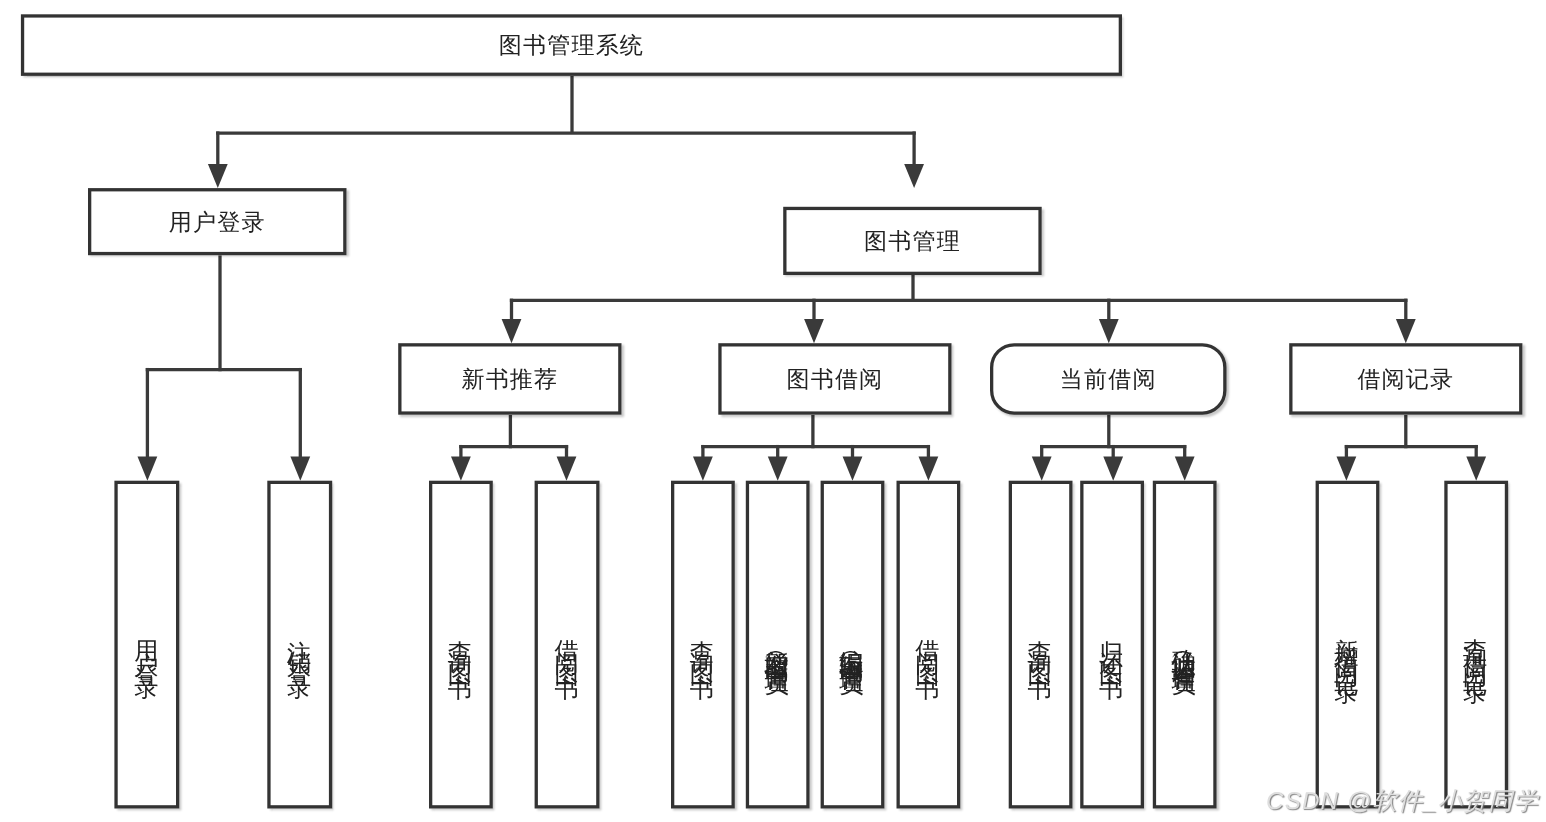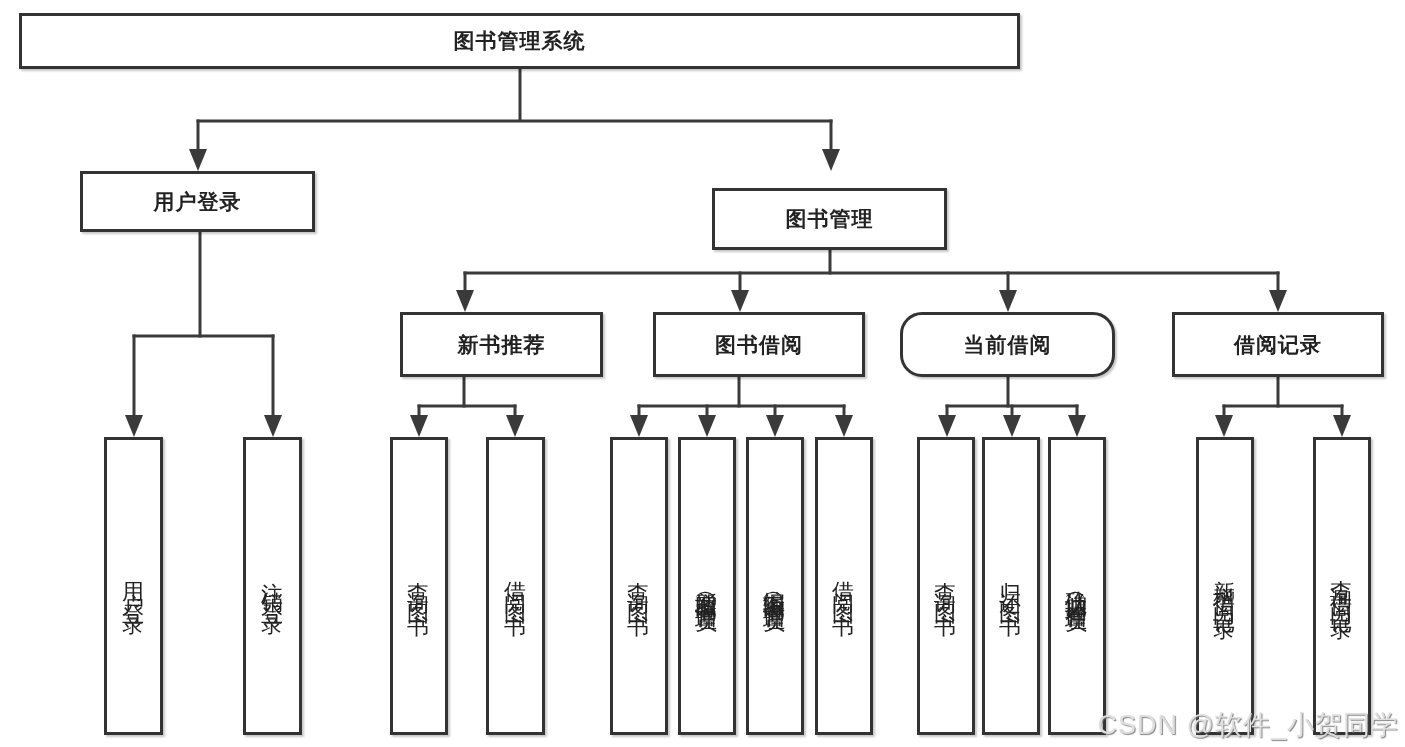--- a/index.html
+++ b/index.html
@@ -25,21 +25,20 @@
     box-sizing: border-box;
     box-shadow: 2px 2px 2px rgba(0,0,0,0.22);
     display: flex;
     align-items: center;
     justify-content: center;
   }
   .node.h {
     font-size: 21px;
     letter-spacing: 1px;
     white-space: nowrap;
-    font-weight: bold;
   }
   
   .node.v {
     top: 437px;
     width: 59px;
     height: 298px;
     display: block;
     writing-mode: vertical-rl;
     text-orientation: mixed;
     text-align: center;
@@ -47,26 +46,27 @@
     font-size: 22px;
     padding: 6px 0;
   }
   .node.v.v4  { letter-spacing: 11px; }
   .node.v.v6  { letter-spacing: 8px;  }
   .node.v.v10 { letter-spacing: 3px; padding: 4px 0; }
   .watermark {
     position: absolute;
     right: 6px;
     bottom: 4px;
-    font-size: 27px;
+    font-size: 22px;
     color: #dedede;
     text-shadow: 1px 1px 1px rgba(110,110,110,0.85);
     letter-spacing: 1px;
     z-index: 5;
     white-space: nowrap;
+    font-style: italic;
   }
 </style>
 </head>
 <body>
 
 <div class="canvas">
 
   <svg class="wires" width="1405" height="747" viewBox="0 0 1405 747" aria-hidden="true">
     <g stroke="#3a3a3a" stroke-width="3" fill="none">
 
@@ -140,21 +140,21 @@
     <span>图书管理系统</span>
   </div>
 
   <div class="node h" style="left:80px; top:171px; width:235px; height:61px;">
     <span>用户登录</span>
   </div>
   <div class="node h" style="left:712px; top:188px; width:235px; height:62px;">
     <span>图书管理</span>
   </div>
 
-  <div class="node h" style="left:362px; top:312px; width:203px; height:65px;margin-left:38px;">
+  <div class="node h" style="left:362px; top:312px; width:203px; height:65px;">
     <span>新书推荐</span>
   </div>
   <div class="node h" style="left:633px; top:312px; width:212px; height:65px;margin-left:20px;">
     <span>图书借阅</span>
   </div>
   <div class="node h" style="left:900px; top:312px; width:215px; height:65px;border-radius:22px;">
     <span>当前借阅</span>
   </div>
   <div class="node h" style="left:1172px; top:312px; width:212px; height:65px;">
     <span>借阅记录</span>

